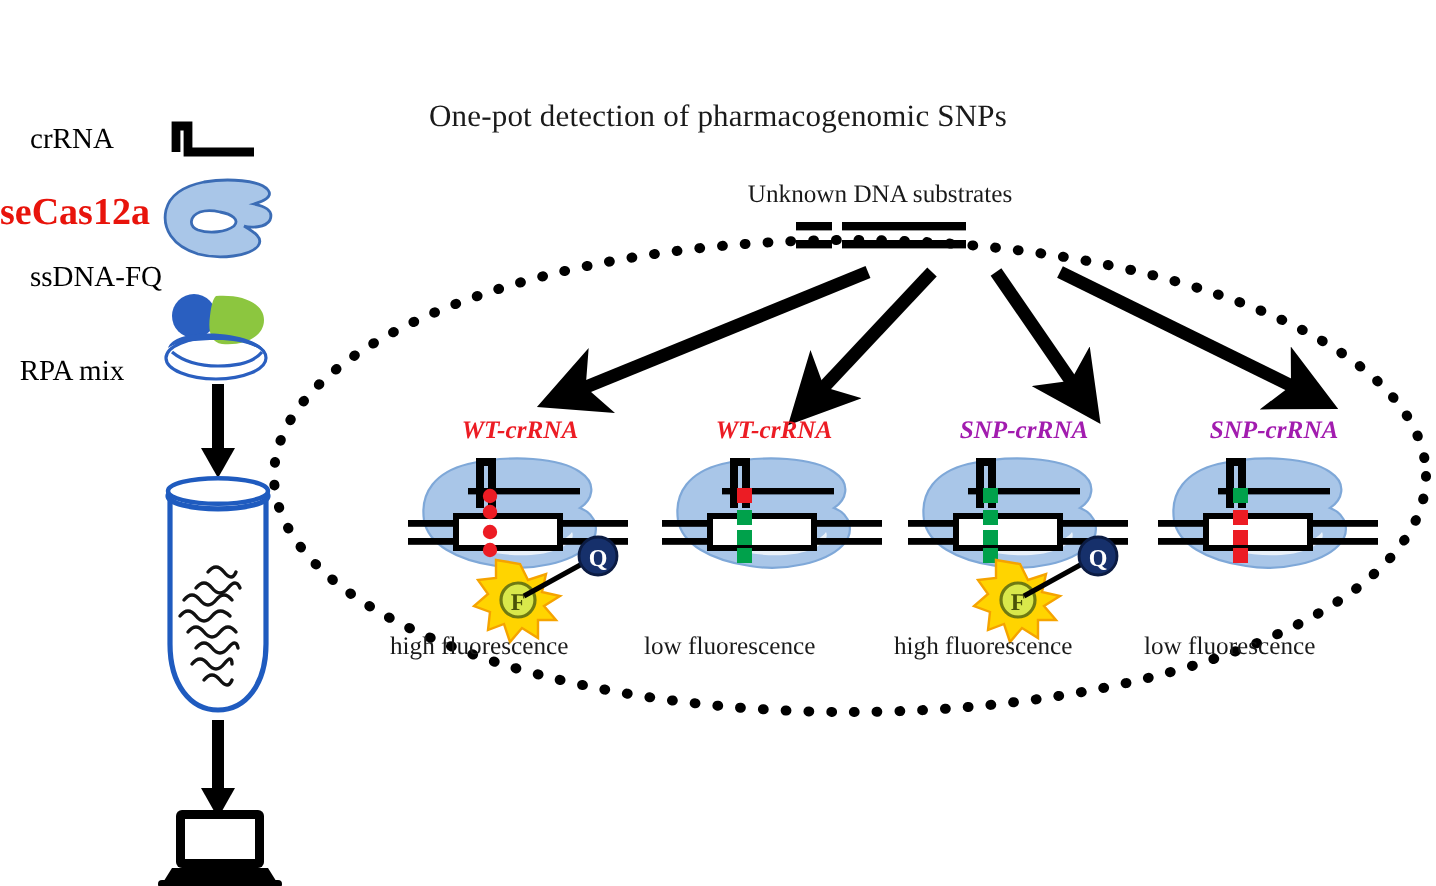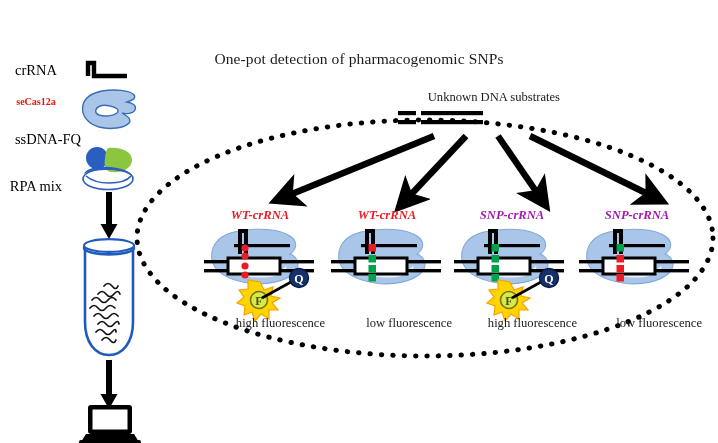--- a/index.html
+++ b/index.html
@@ -14,33 +14,33 @@
   
   #title{
     left:0;top:2px;width:718px;text-align:center;
     font-size:15.5px;letter-spacing:.1px;color:#1a1a1a;margin-top:48px;
   }
 
   
   .legend-label{
     font-size:14.5px;text-align:center;white-space:nowrap;
   }
-  .legend-label.accent{color:#e8140c;font-weight:bold;font-size:10px;}
+  .legend-label.accent{color:#e8140c;font-weight:bold;font-size:19px;}
 
   
   .crrna-hook{width:46px;height:22px;}
 
   
   .crrna-tag{font-size:12.6px;text-align:center;white-space:nowrap;font-weight:bold;font-style:italic;}
   .crrna-tag.wt{color:#ec1c24;}
   .crrna-tag.snp{color:#a21caf;}
-  .fluor-tag{font-size:12.6px;text-align:right;white-space:nowrap;color:#1a1a1a;}
+  .fluor-tag{font-size:12.6px;text-align:left;white-space:nowrap;color:#1a1a1a;}
 
   #dna-caption{
-    font-size:12.6px;text-align:right;white-space:nowrap;color:#1a1a1a;
+    font-size:12.6px;text-align:center;white-space:nowrap;color:#1a1a1a;
   }
 
   svg{display:block;overflow:visible;}
 </style>
 </head>
 <body>
 
 <div class="abs" id="title">One-pot detection of pharmacogenomic SNPs</div>
 
 <div class="abs legend-label" style="left:0px;top:62px;width:72px;">crRNA</div>

